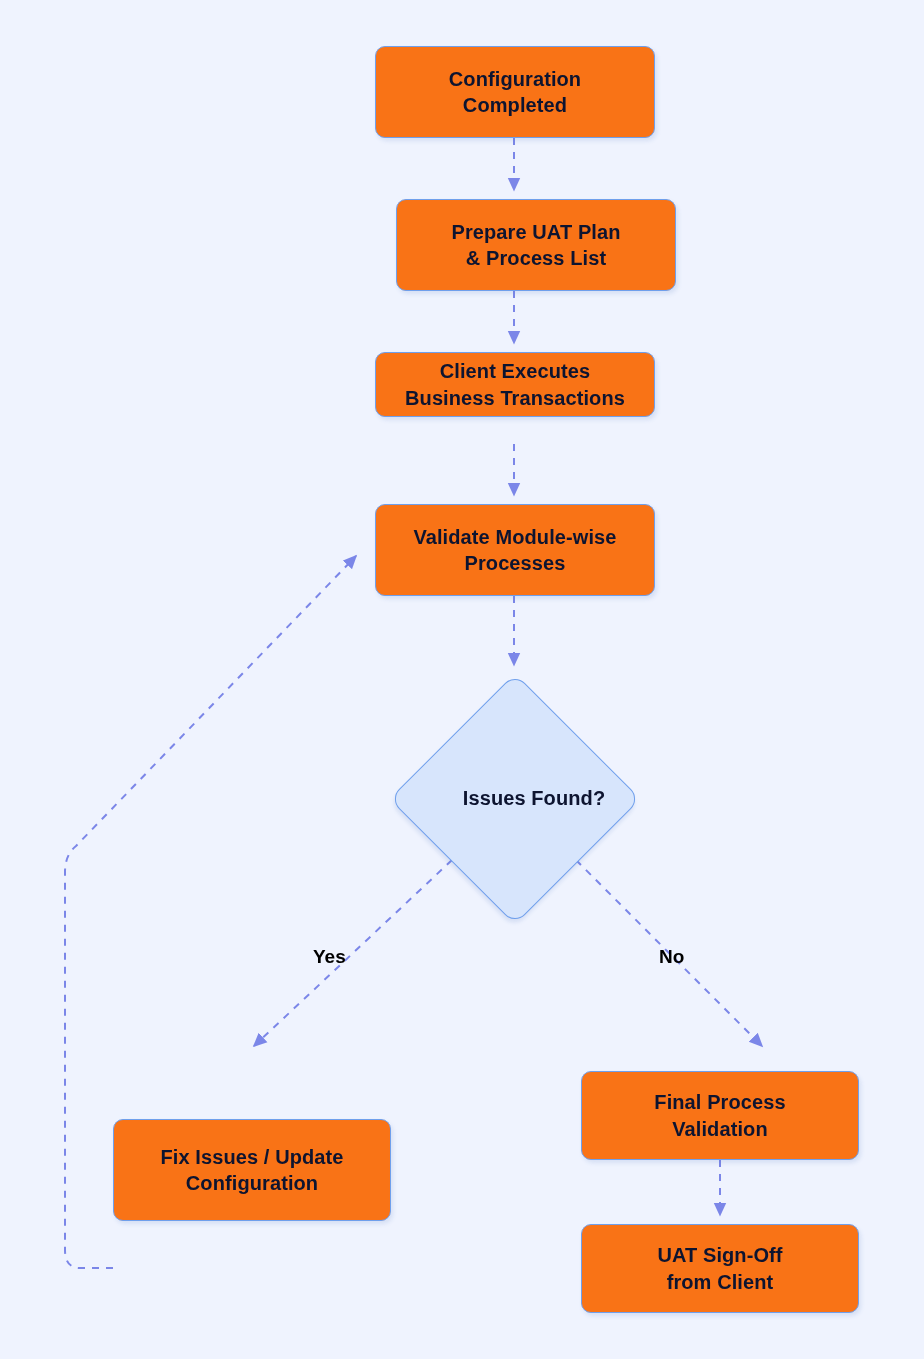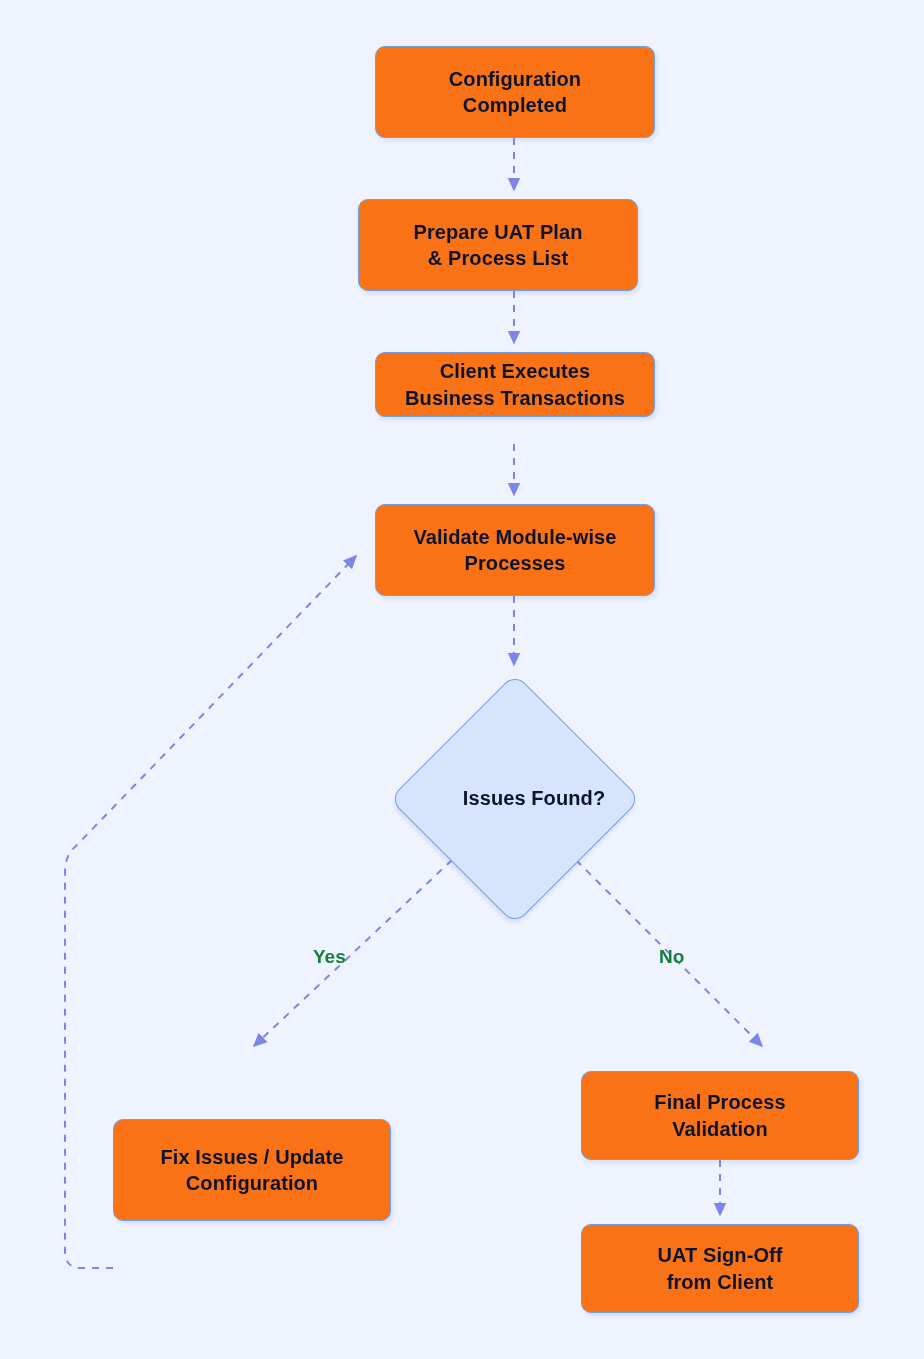--- a/index.html
+++ b/index.html
@@ -75,21 +75,21 @@
   .diamond-text {
     position: relative;
     z-index: 2;
     font-weight: bold;
     font-size: 20px;
     color: #0d1430;
     margin-left: 40px;
   }
   .edge-label {
     position: absolute;
-    color: #15803d;
+    color: #000000;
     font-weight: bold;
     font-size: 19px;
     white-space: nowrap;
   }
 </style>
 </head>
 <body>
 
 <div id="canvas">
 
@@ -114,21 +114,21 @@
 
       <path d="M 113 1268 L 80 1268 Q 65 1268 65 1250 L 65 872 Q 65 855 76 846 L 356 556" marker-end="url(#arrowhead)"></path>
     </g>
   </svg>
 
   <div class="node process" style="left:375px; top:46px; width:280px; height:92px;">
     <span class="label">Configuration
 Completed</span>
   </div>
 
-  <div class="node process" style="left:358px; top:199px; width:280px; height:92px;">
+  <div class="node process" style="left:396px; top:199px; width:280px; height:92px;">
     <span class="label">Prepare UAT Plan
 &amp; Process List</span>
   </div>
 
   <div class="node process" style="left:375px; top:352px; width:280px; height:65px;">
     <span class="label">Client Executes
 Business Transactions</span>
   </div>
 
   <div class="node process" style="left:375px; top:504px; width:280px; height:92px;">

